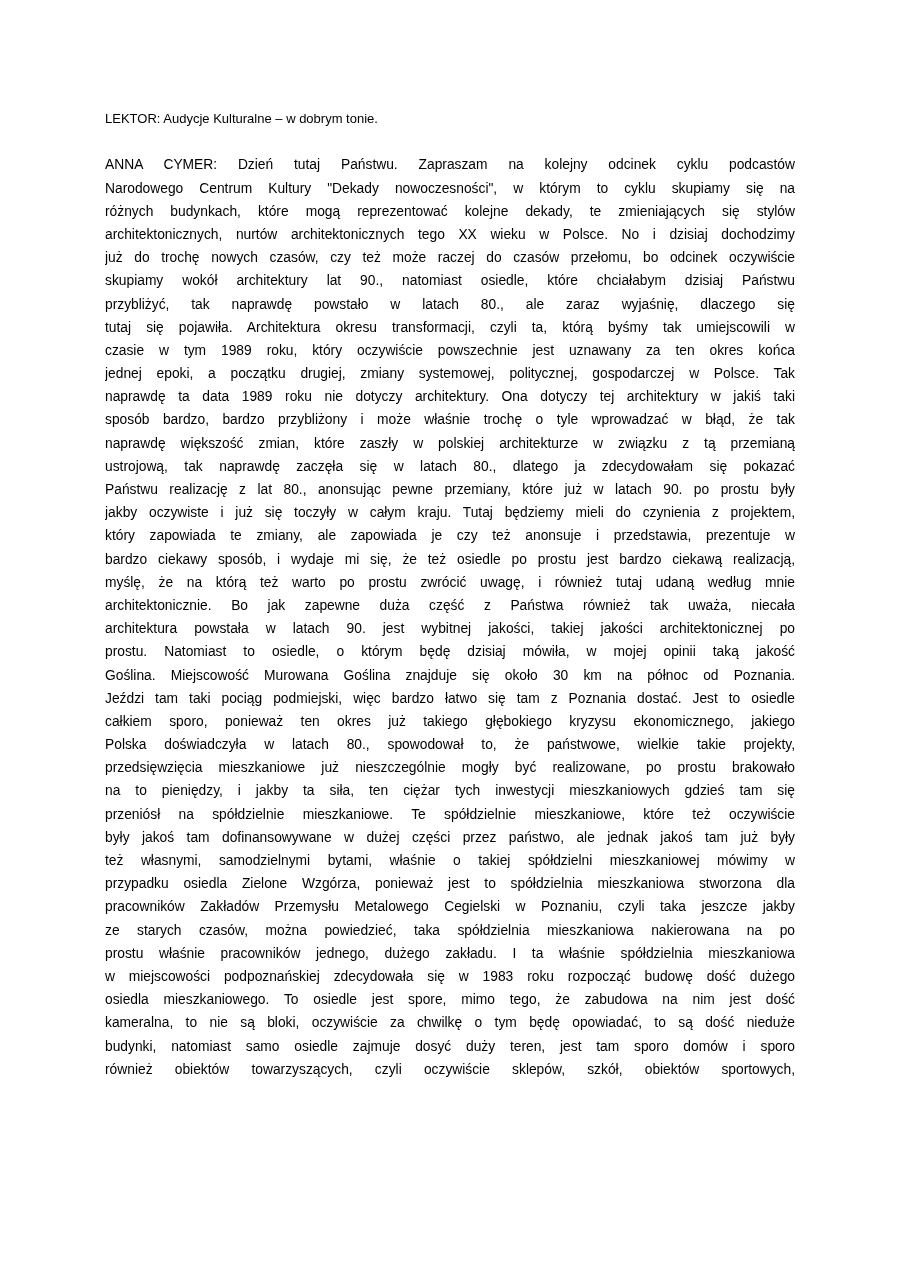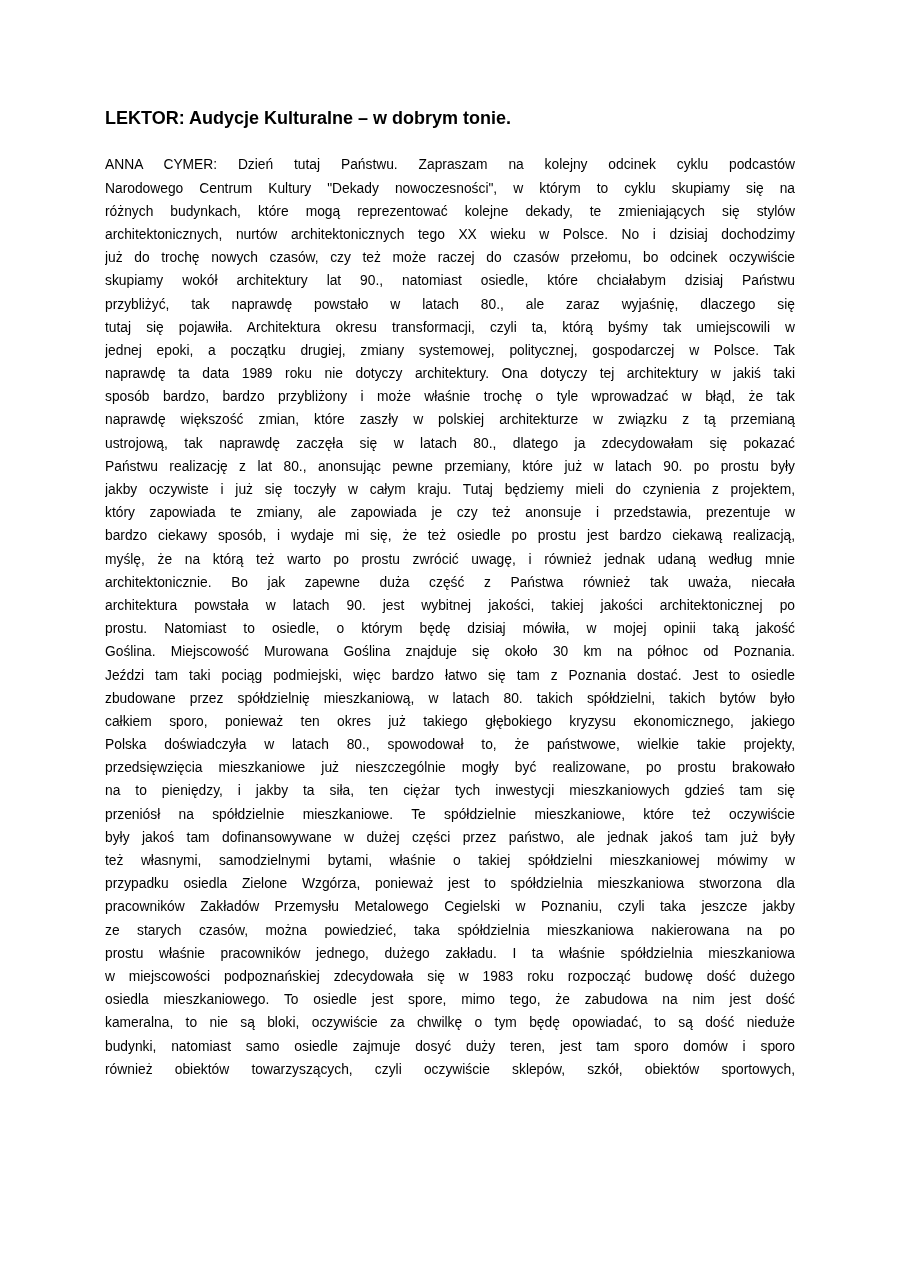--- a/index.html
+++ b/index.html
@@ -16,27 +16,26 @@
     background: #ffffff;
     overflow: hidden;
   }
   .text-block {
     position: absolute;
     left: 105px;
     top: 107px;
     width: 690px;
   }
   .lektor-line {
-    font-size: 18px;
+    font-size: 13px;
     line-height: 23.2px;
     height: 23.2px;
     text-align: left;
     margin-bottom: 23.2px;
     white-space: nowrap;
-    font-weight: bold;
   }
   .transcript-line {
     font-size: 13.8px;
     line-height: 23.2px;
     height: 23.2px;
     overflow: hidden;
     text-align: justify;
     text-align-last: justify;
   }
 </style>
@@ -48,36 +47,36 @@
     <div class="lektor-line">LEKTOR: Audycje Kulturalne – w dobrym tonie.</div>
     <div>
         <div class="transcript-line">ANNA CYMER: Dzień tutaj Państwu. Zapraszam na kolejny odcinek cyklu podcastów</div>
         <div class="transcript-line">Narodowego Centrum Kultury "Dekady nowoczesności", w którym to cyklu skupiamy się na</div>
         <div class="transcript-line">różnych budynkach, które mogą reprezentować kolejne dekady, te zmieniających się stylów</div>
         <div class="transcript-line">architektonicznych, nurtów architektonicznych tego XX wieku w Polsce. No i dzisiaj dochodzimy</div>
         <div class="transcript-line">już do trochę nowych czasów, czy też może raczej do czasów przełomu, bo odcinek oczywiście</div>
         <div class="transcript-line">skupiamy wokół architektury lat 90., natomiast osiedle, które chciałabym dzisiaj Państwu</div>
         <div class="transcript-line">przybliżyć, tak naprawdę powstało w latach 80., ale zaraz wyjaśnię, dlaczego się</div>
         <div class="transcript-line">tutaj się pojawiła. Architektura okresu transformacji, czyli ta, którą byśmy tak umiejscowili w</div>
+        <div class="transcript-line">czasie w tym 1989 roku, który oczywiście powszechnie jest uznawany za ten okres końca</div>
         <div class="transcript-line">jednej epoki, a początku drugiej, zmiany systemowej, politycznej, gospodarczej w Polsce. Tak</div>
         <div class="transcript-line">naprawdę ta data 1989 roku nie dotyczy architektury. Ona dotyczy tej architektury w jakiś taki</div>
         <div class="transcript-line">sposób bardzo, bardzo przybliżony i może właśnie trochę o tyle wprowadzać w błąd, że tak</div>
         <div class="transcript-line">naprawdę większość zmian, które zaszły w polskiej architekturze w związku z tą przemianą</div>
         <div class="transcript-line">ustrojową, tak naprawdę zaczęła się w latach 80., dlatego ja zdecydowałam się pokazać</div>
         <div class="transcript-line">Państwu realizację z lat 80., anonsując pewne przemiany, które już w latach 90. po prostu były</div>
         <div class="transcript-line">jakby oczywiste i już się toczyły w całym kraju. Tutaj będziemy mieli do czynienia z projektem,</div>
         <div class="transcript-line">który zapowiada te zmiany, ale zapowiada je czy też anonsuje i przedstawia, prezentuje w</div>
         <div class="transcript-line">bardzo ciekawy sposób, i wydaje mi się, że też osiedle po prostu jest bardzo ciekawą realizacją,</div>
-        <div class="transcript-line">myślę, że na którą też warto po prostu zwrócić uwagę, i również jednak udaną według mnie</div>
+        <div class="transcript-line">myślę, że na którą też warto po prostu zwrócić uwagę, i również tutaj udaną według mnie</div>
         <div class="transcript-line">architektonicznie. Bo jak zapewne duża część z Państwa również tak uważa, niecała</div>
         <div class="transcript-line">architektura powstała w latach 90. jest wybitnej jakości, takiej jakości architektonicznej po</div>
         <div class="transcript-line">prostu. Natomiast to osiedle, o którym będę dzisiaj mówiła, w mojej opinii taką jakość</div>
         <div class="transcript-line">Goślina. Miejscowość Murowana Goślina znajduje się około 30 km na północ od Poznania.</div>
         <div class="transcript-line">Jeździ tam taki pociąg podmiejski, więc bardzo łatwo się tam z Poznania dostać. Jest to osiedle</div>
-        <div class="transcript-line">zbudowane przez spółdzielnię mieszkaniową, w latach 80. takich spółdzielni, takich bytów było</div>
         <div class="transcript-line">całkiem sporo, ponieważ ten okres już takiego głębokiego kryzysu ekonomicznego, jakiego</div>
         <div class="transcript-line">Polska doświadczyła w latach 80., spowodował to, że państwowe, wielkie takie projekty,</div>
         <div class="transcript-line">przedsięwzięcia mieszkaniowe już nieszczególnie mogły być realizowane, po prostu brakowało</div>
         <div class="transcript-line">na to pieniędzy, i jakby ta siła, ten ciężar tych inwestycji mieszkaniowych gdzieś tam się</div>
         <div class="transcript-line">przeniósł na spółdzielnie mieszkaniowe. Te spółdzielnie mieszkaniowe, które też oczywiście</div>
         <div class="transcript-line">były jakoś tam dofinansowywane w dużej części przez państwo, ale jednak jakoś tam już były</div>
         <div class="transcript-line">też własnymi, samodzielnymi bytami, właśnie o takiej spółdzielni mieszkaniowej mówimy w</div>
         <div class="transcript-line">przypadku osiedla Zielone Wzgórza, ponieważ jest to spółdzielnia mieszkaniowa stworzona dla</div>
         <div class="transcript-line">pracowników Zakładów Przemysłu Metalowego Cegielski w Poznaniu, czyli taka jeszcze jakby</div>
         <div class="transcript-line">ze starych czasów, można powiedzieć, taka spółdzielnia mieszkaniowa nakierowana na po</div>

